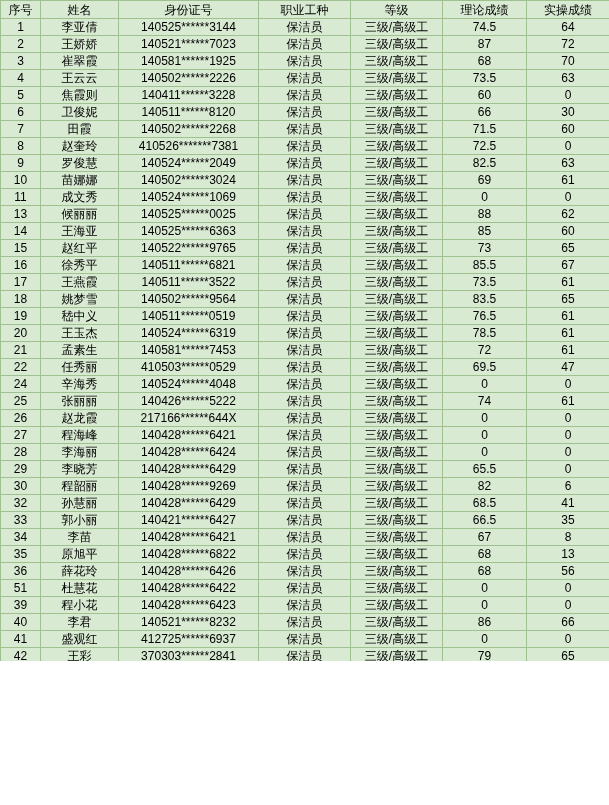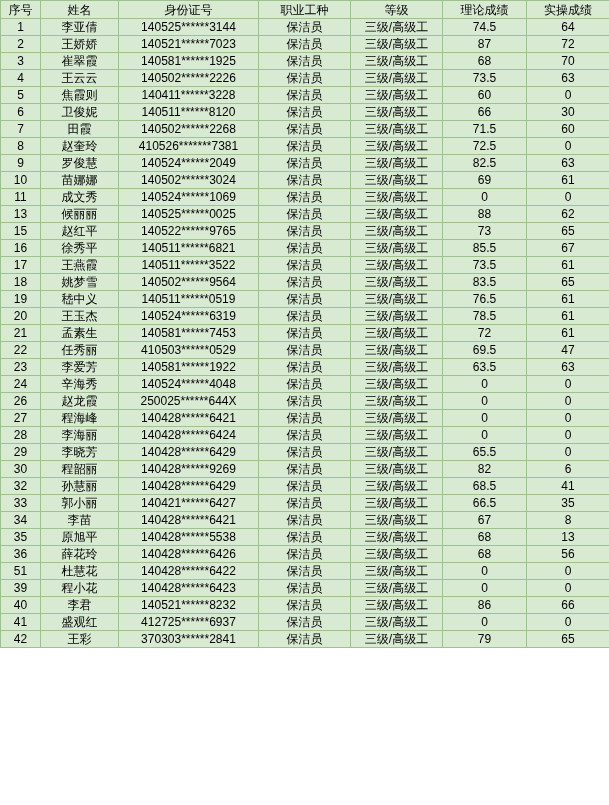--- a/index.html
+++ b/index.html
@@ -176,20 +176,29 @@
         <tr>
           <td>13</td>
           <td>候丽丽</td>
           <td>140525******0025</td>
           <td>保洁员</td>
           <td>三级/高级工</td>
           <td>88</td>
           <td>62</td>
         </tr>
         <tr>
+          <td>14</td>
+          <td>王海亚</td>
+          <td>140525******6363</td>
+          <td>保洁员</td>
+          <td>三级/高级工</td>
+          <td>85</td>
+          <td>60</td>
+        </tr>
+        <tr>
           <td>15</td>
           <td>赵红平</td>
           <td>140522******9765</td>
           <td>保洁员</td>
           <td>三级/高级工</td>
           <td>73</td>
           <td>65</td>
         </tr>
         <tr>
           <td>16</td>
@@ -248,41 +257,41 @@
         <tr>
           <td>22</td>
           <td>任秀丽</td>
           <td>410503******0529</td>
           <td>保洁员</td>
           <td>三级/高级工</td>
           <td>69.5</td>
           <td>47</td>
         </tr>
         <tr>
-          <td>23</td>
-          <td>李爱芳</td>
-          <td>140581******1922</td>
-          <td>保洁员</td>
-          <td>三级/高级工</td>
-          <td>63.5</td>
-          <td>63</td>
-        </tr>
-        <tr>
           <td>24</td>
           <td>辛海秀</td>
           <td>140524******4048</td>
           <td>保洁员</td>
           <td>三级/高级工</td>
           <td>0</td>
           <td>0</td>
         </tr>
         <tr>
+          <td>25</td>
+          <td>张丽丽</td>
+          <td>140426******5222</td>
+          <td>保洁员</td>
+          <td>三级/高级工</td>
+          <td>74</td>
+          <td>61</td>
+        </tr>
+        <tr>
           <td>26</td>
           <td>赵龙霞</td>
-          <td>250025******644X</td>
+          <td>217166******644X</td>
           <td>保洁员</td>
           <td>三级/高级工</td>
           <td>0</td>
           <td>0</td>
         </tr>
         <tr>
           <td>27</td>
           <td>程海峰</td>
           <td>140428******6421</td>
           <td>保洁员</td>
@@ -340,21 +349,21 @@
           <td>李苗</td>
           <td>140428******6421</td>
           <td>保洁员</td>
           <td>三级/高级工</td>
           <td>67</td>
           <td>8</td>
         </tr>
         <tr>
           <td>35</td>
           <td>原旭平</td>
-          <td>140428******5538</td>
+          <td>140428******6822</td>
           <td>保洁员</td>
           <td>三级/高级工</td>
           <td>68</td>
           <td>13</td>
         </tr>
         <tr>
           <td>36</td>
           <td>薛花玲</td>
           <td>140428******6426</td>
           <td>保洁员</td>

